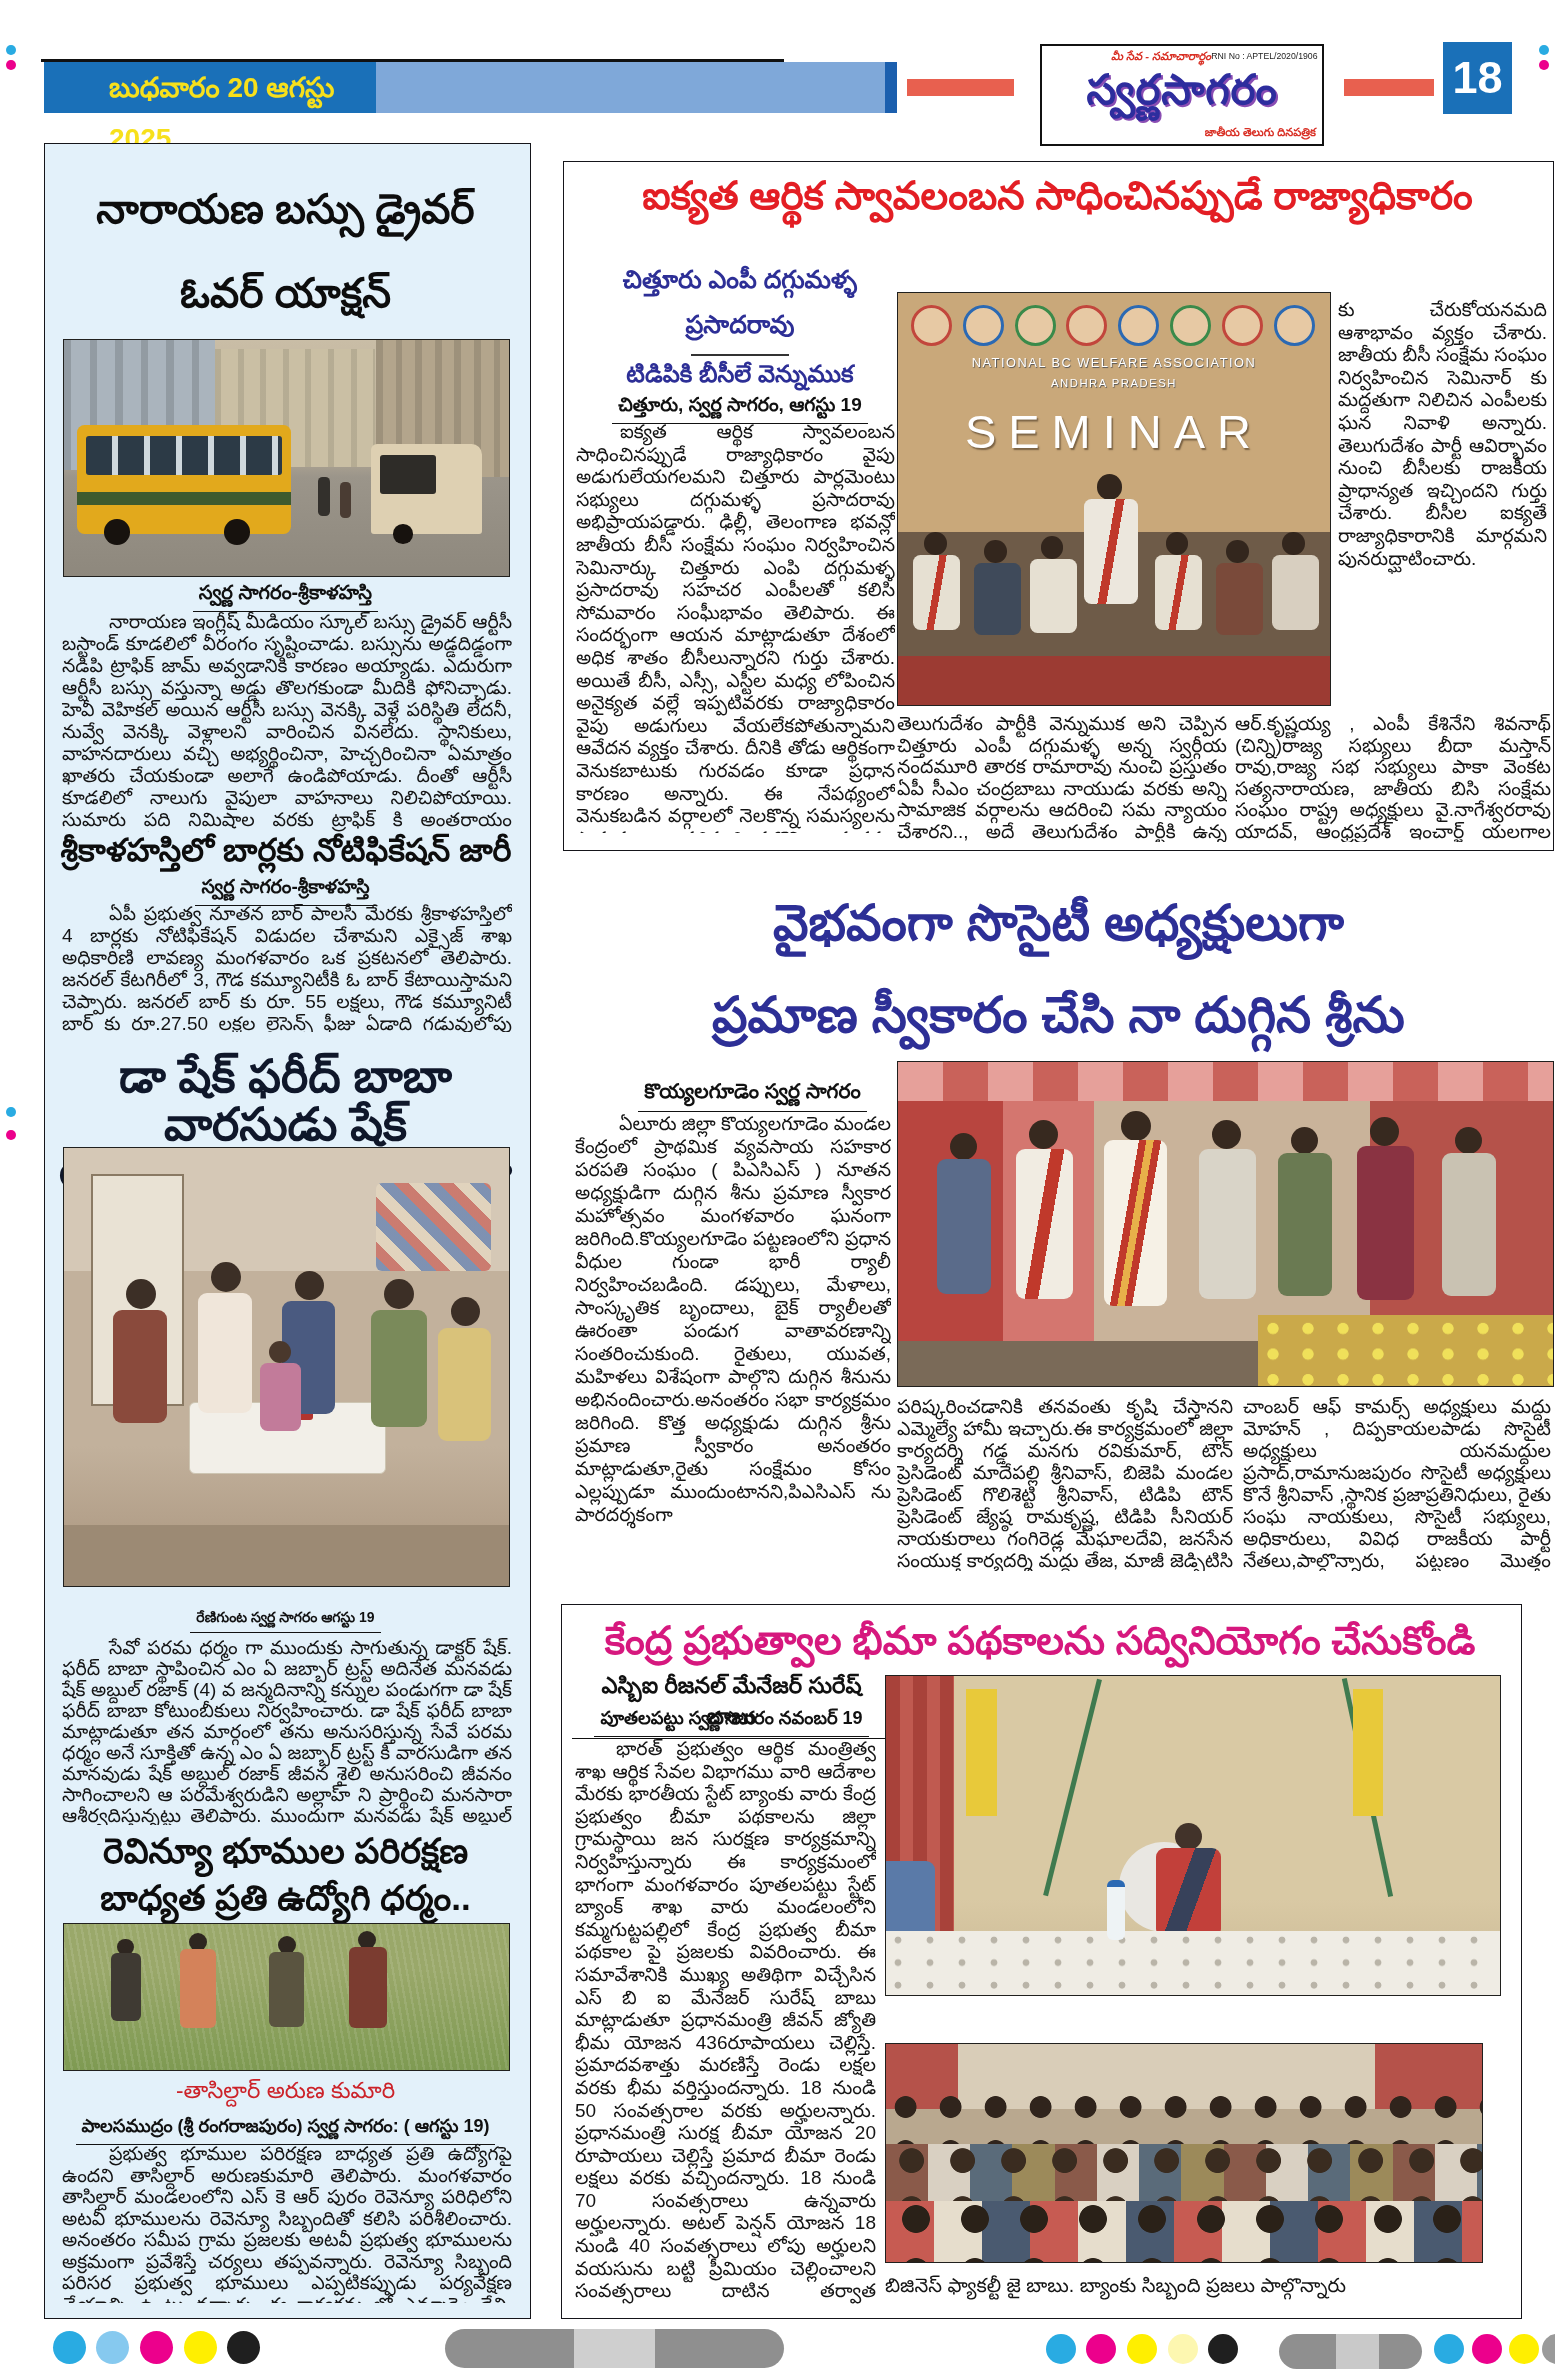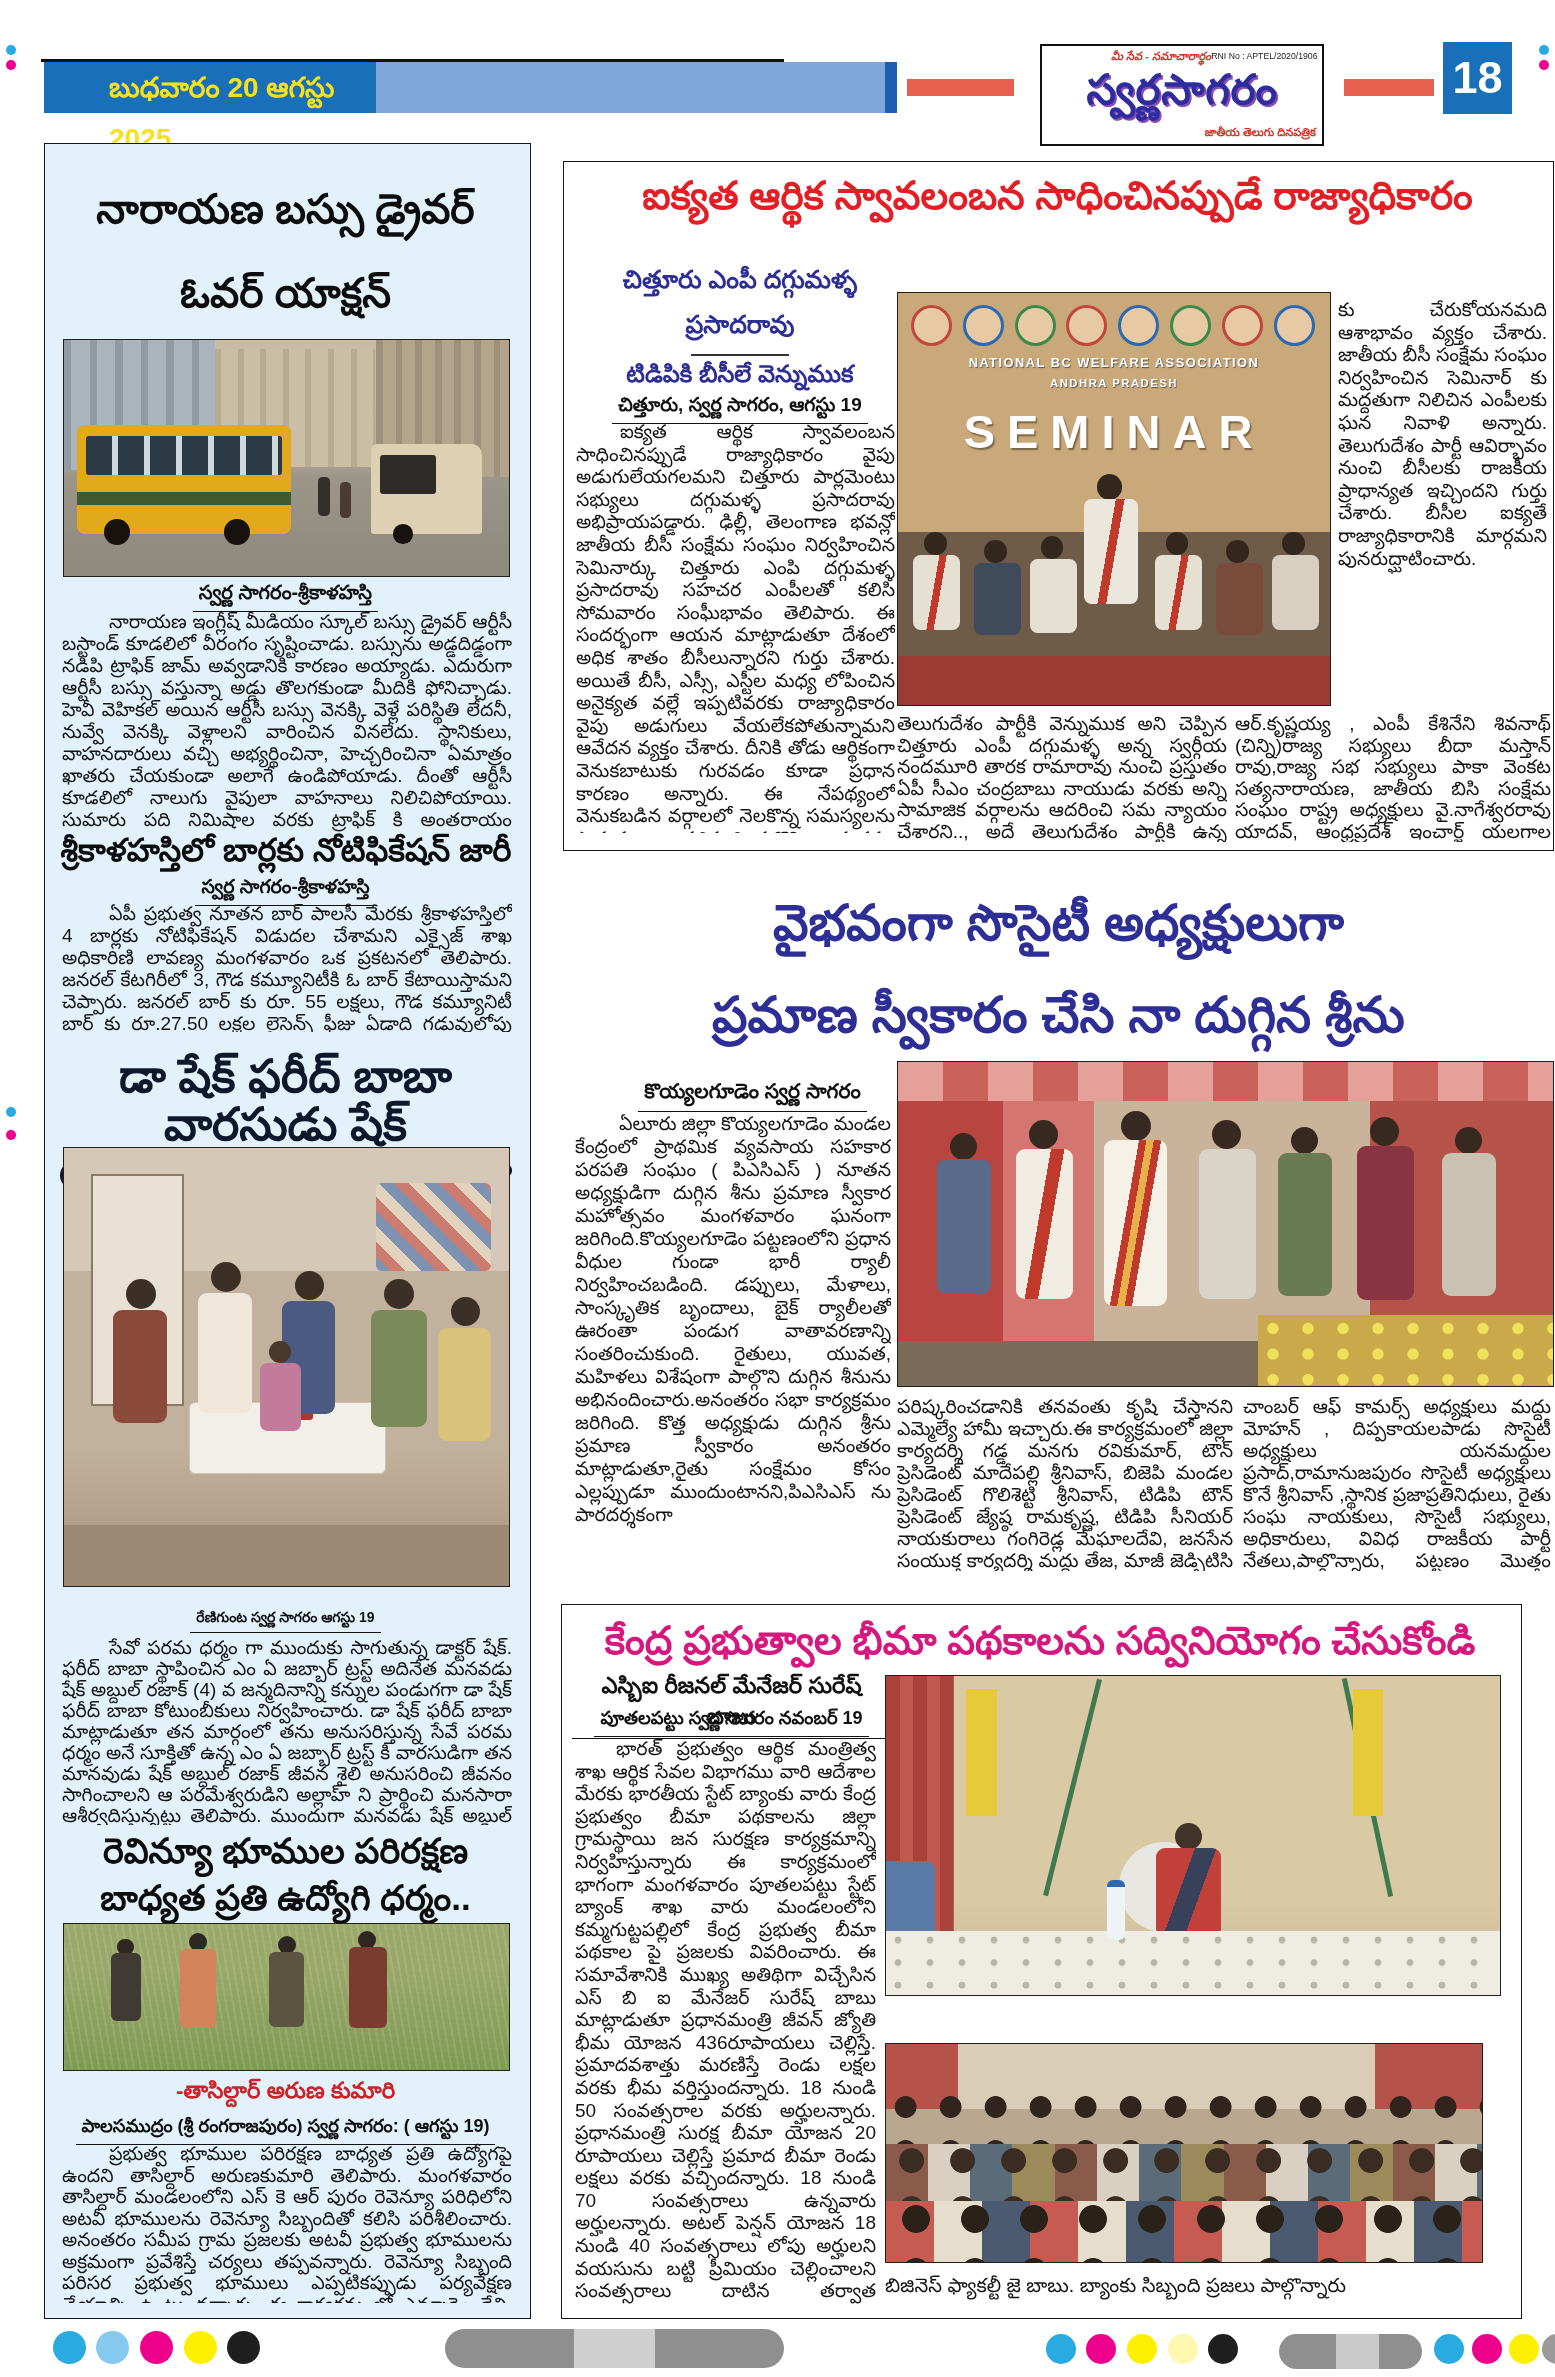--- a/index.html
+++ b/index.html
@@ -1,21 +1,21 @@
 <!DOCTYPE html>
 <html style="font-size:12px"><head>
 <meta charset="utf-8">
 <style>
   html,body{margin:0;padding:0;background:#ffffff;}
   body{font-family:"Liberation Sans", sans-serif;}
   #page{position:relative;width:1555px;height:2377px;background:#fff;overflow:hidden;}
   .abs{position:absolute;}
   .preline{white-space:pre-line;}
   .center{text-align:center;}
-  .bold{font-weight:bold;text-align:center;}
+  .bold{font-weight:normal;text-align:center;}
   .body-text{font-size:19px;line-height:22px;text-align:justify;color:#141414;overflow:hidden;text-indent:47px;}
   .noindent{text-indent:0;}
   .byline{font-weight:bold;text-align:center;color:#111;}
   .byline span{display:inline-block;border-bottom:1.9px solid #111;padding:0 6px 3px;}
   .photo{position:absolute;border:1.5px solid #20201e;overflow:hidden;}
   .shape{position:absolute;}
   .dot{position:absolute;border-radius:50%;}
   .capsule{position:absolute;border-radius:21px;}
   .hl{font-weight:bold;text-align:center;}
 </style>

